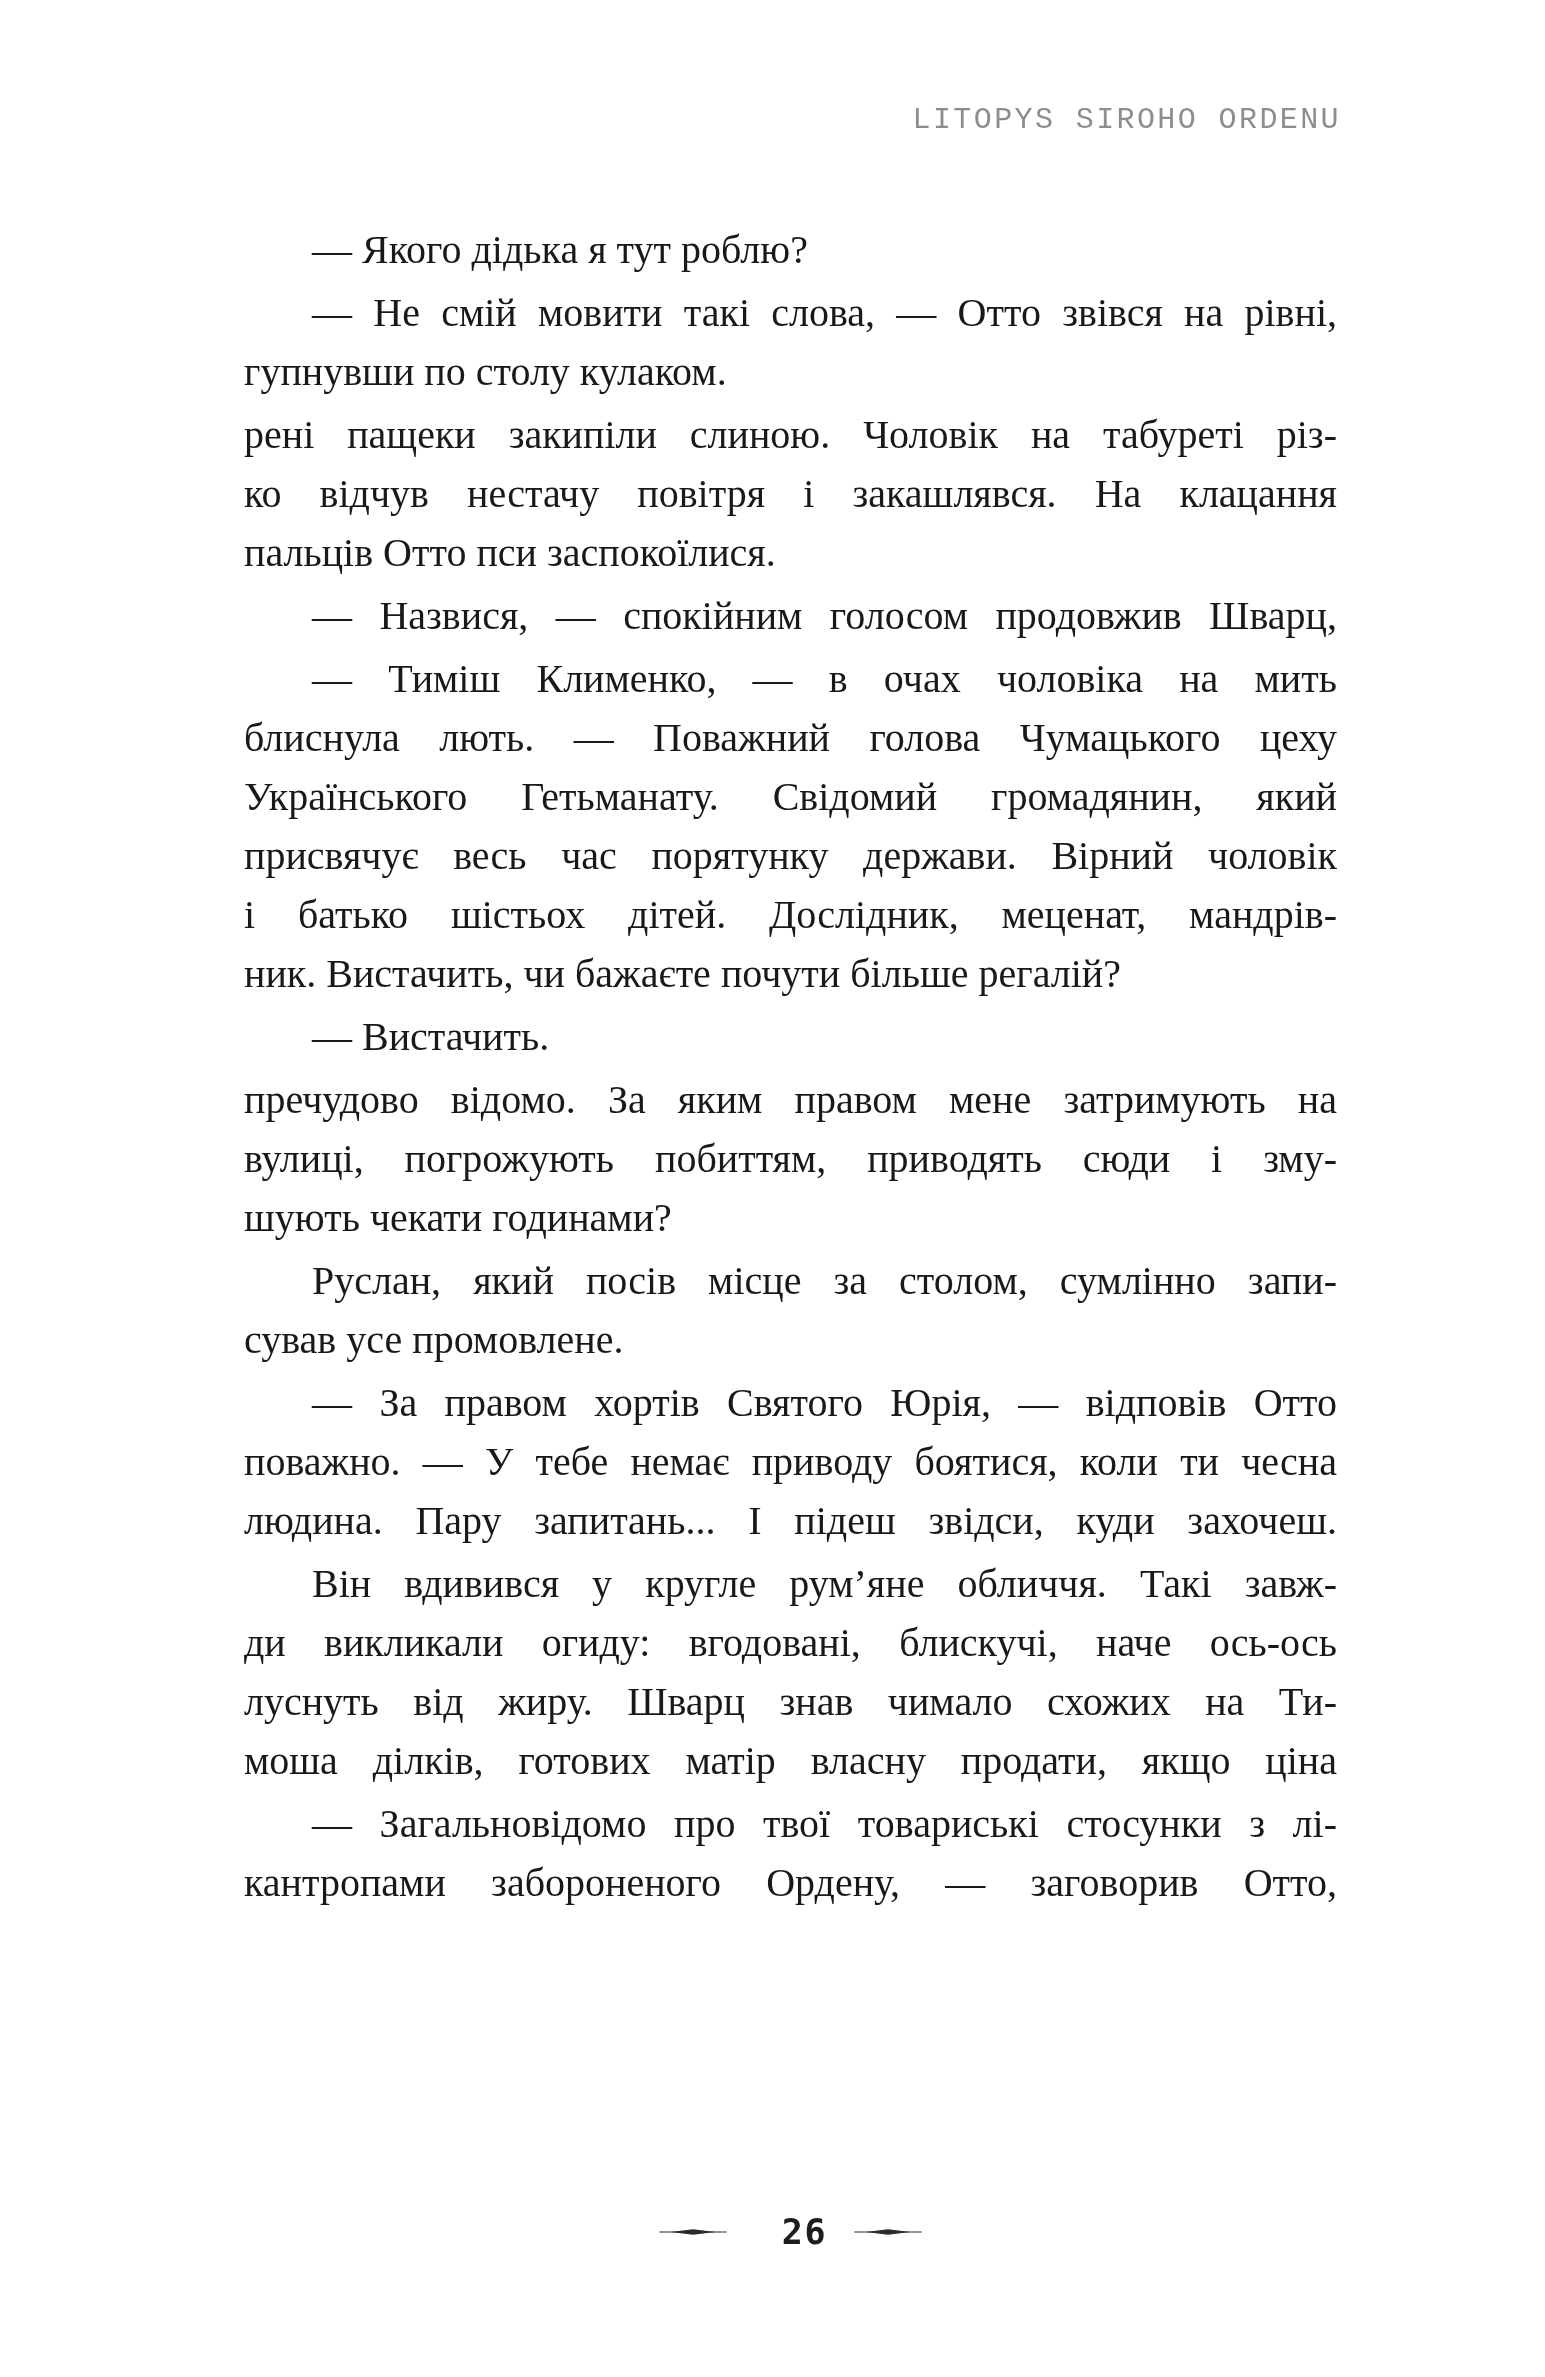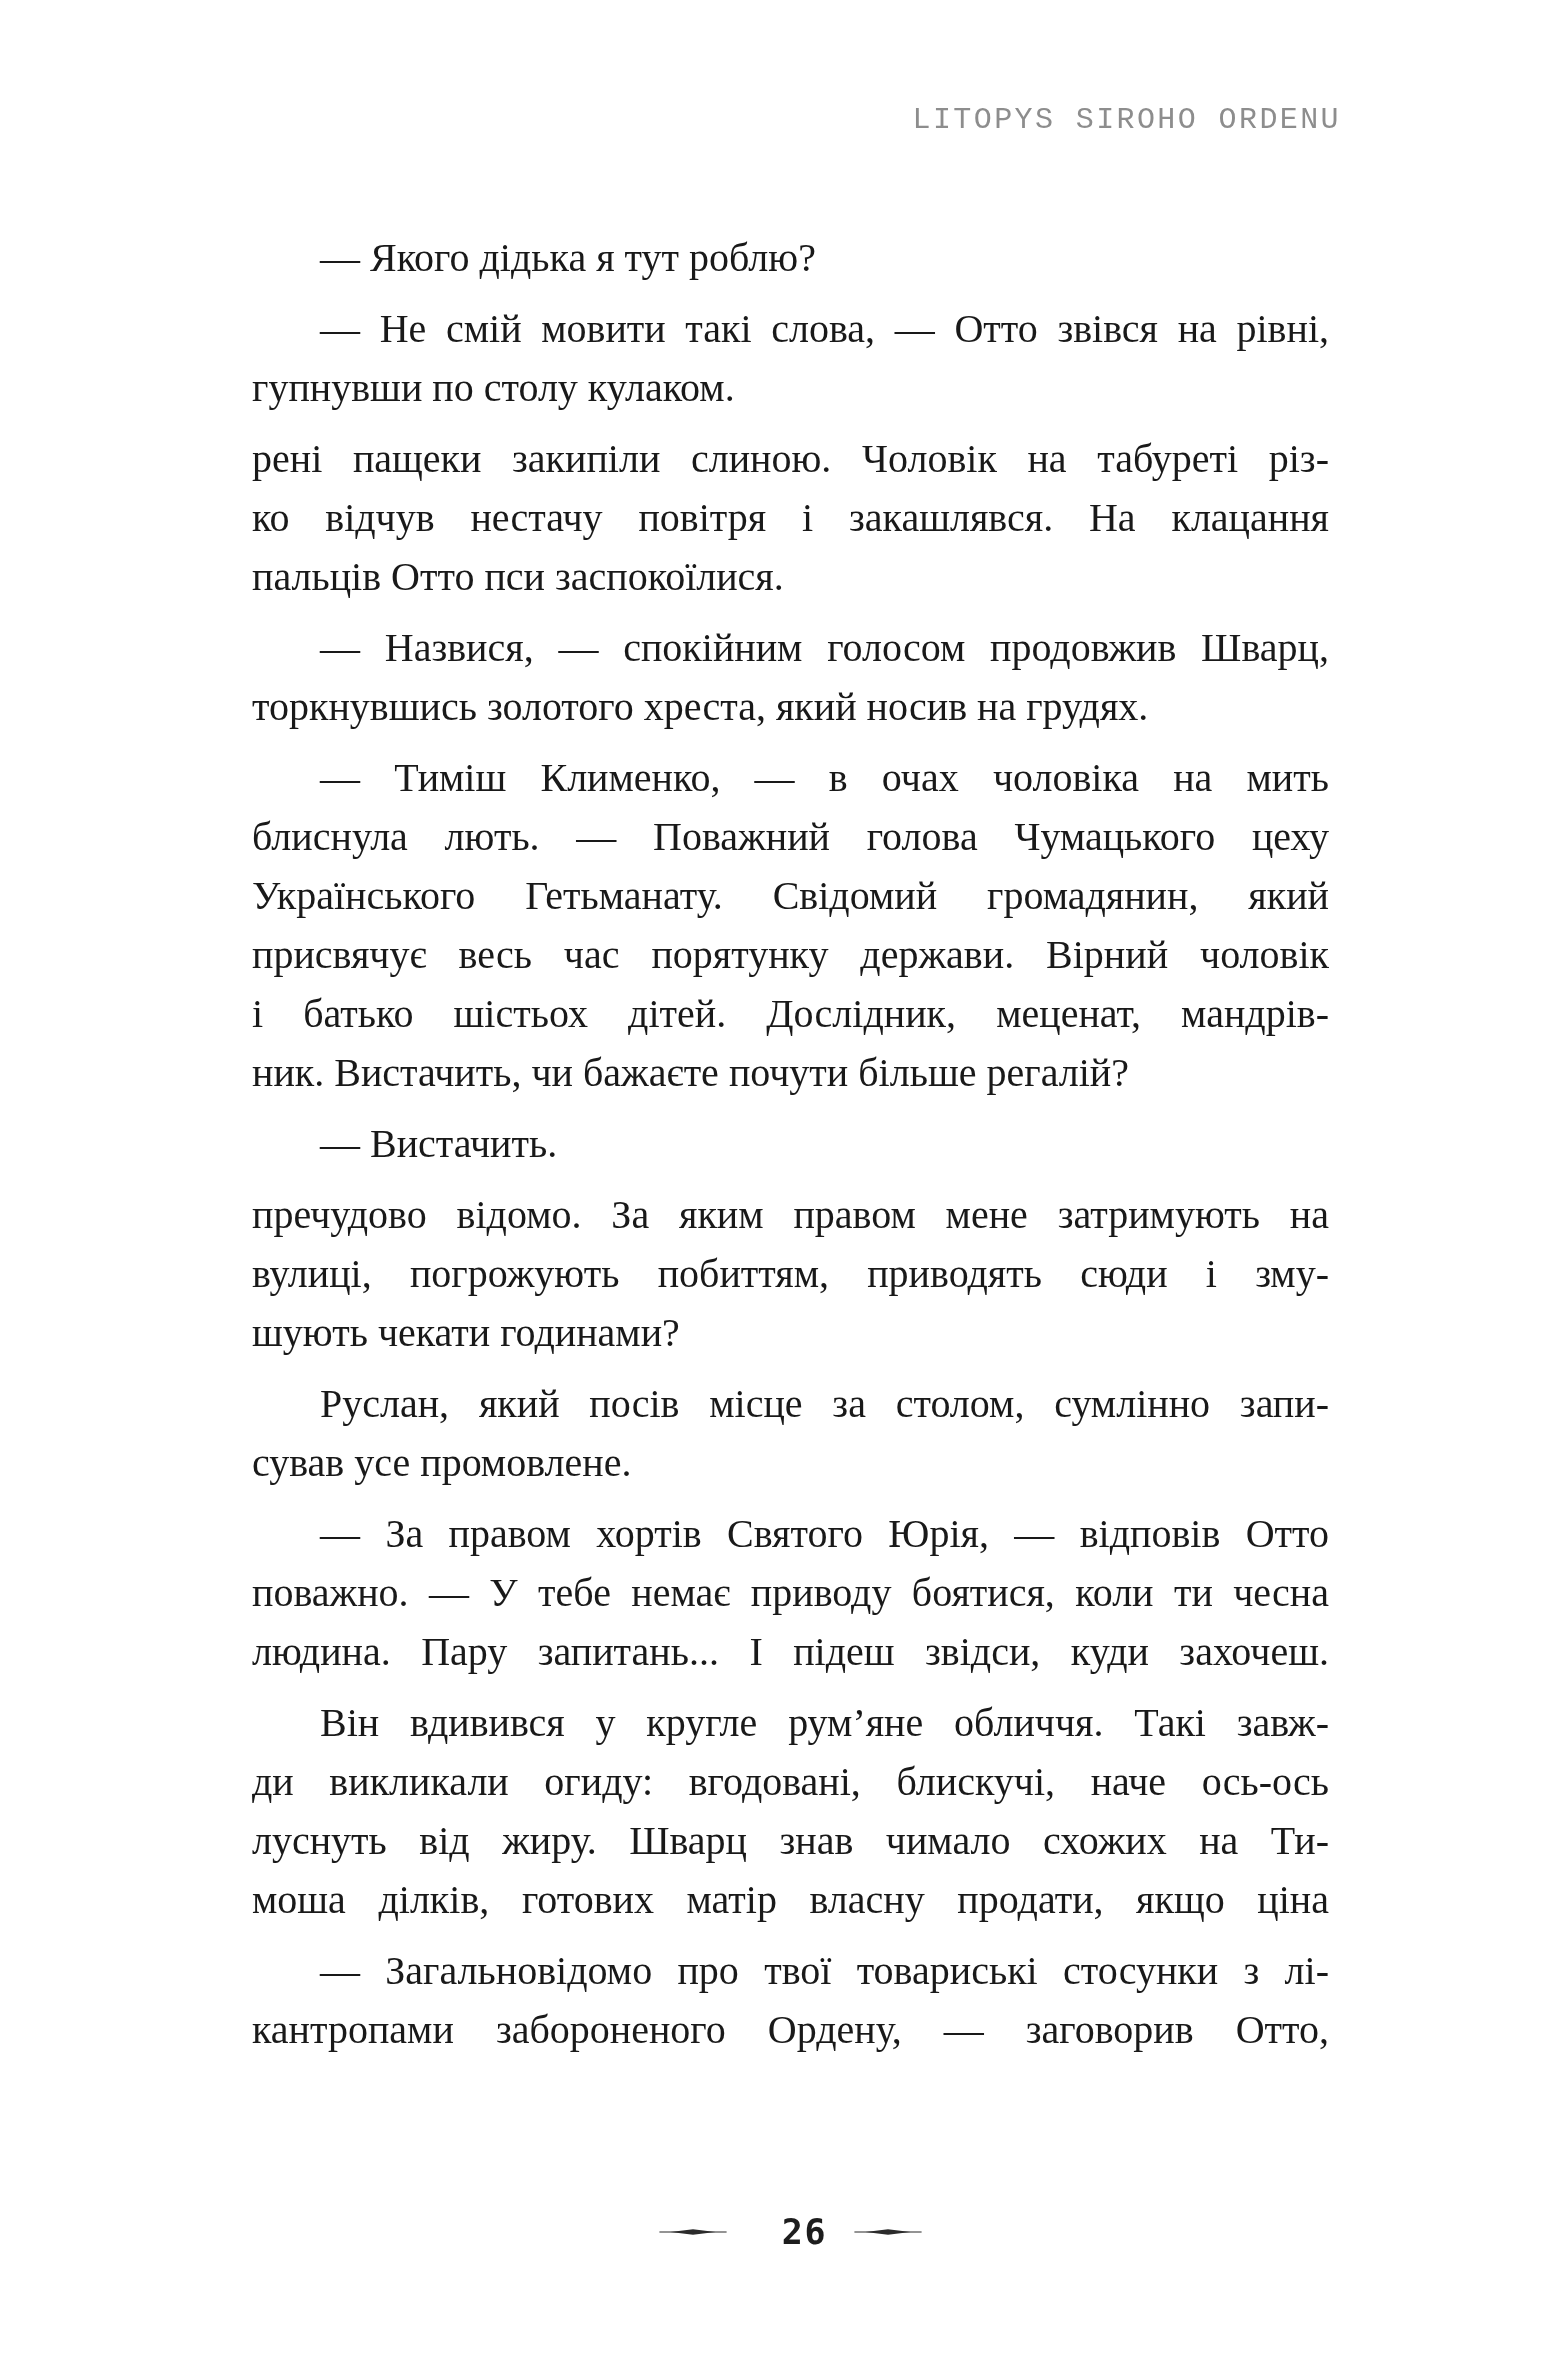--- a/index.html
+++ b/index.html
@@ -26,21 +26,21 @@
     position: absolute;
     top: 216px;
     left: 240px;
     width: 1101px;
     font-family: "Liberation Serif", serif;
     font-size: 40px;
     line-height: 59px;
     color: #191919;
     text-align: justify;
   }
-  .text-block p { margin: 12px; padding: 0; }
+  .text-block p { margin: 4px; padding: 0; }
   .ln {
     display: block;
     text-align: justify;
     text-align-last: justify;
     overflow: hidden;
     white-space: nowrap;
   }
   .ln.last { text-align-last: left; }
   .ln.ind  { text-indent: 68px; }
   .footer {
@@ -84,21 +84,20 @@
     </p>
 
     <p>
       <span class="ln">рені пащеки закипіли слиною. Чоловік на табуреті різ-</span>
       <span class="ln">ко відчув нестачу повітря і закашлявся. На клацання</span>
       <span class="ln last">пальців Отто пси заспокоїлися.</span>
     </p>
 
     <p>
       <span class="ln ind">— Назвися, — спокійним голосом продовжив Шварц,</span>
-      <span class="ln last">торкнувшись золотого хреста, який носив на грудях.</span>
     </p>
 
     <p>
       <span class="ln ind">— Тиміш Клименко, — в очах чоловіка на мить</span>
       <span class="ln">блиснула лють. — Поважний голова Чумацького цеху</span>
       <span class="ln">Українського Гетьманату. Свідомий громадянин, який</span>
       <span class="ln">присвячує весь час порятунку держави. Вірний чоловік</span>
       <span class="ln">і батько шістьох дітей. Дослідник, меценат, мандрів-</span>
       <span class="ln last">ник. Вистачить, чи бажаєте почути більше регалій?</span>
     </p>

